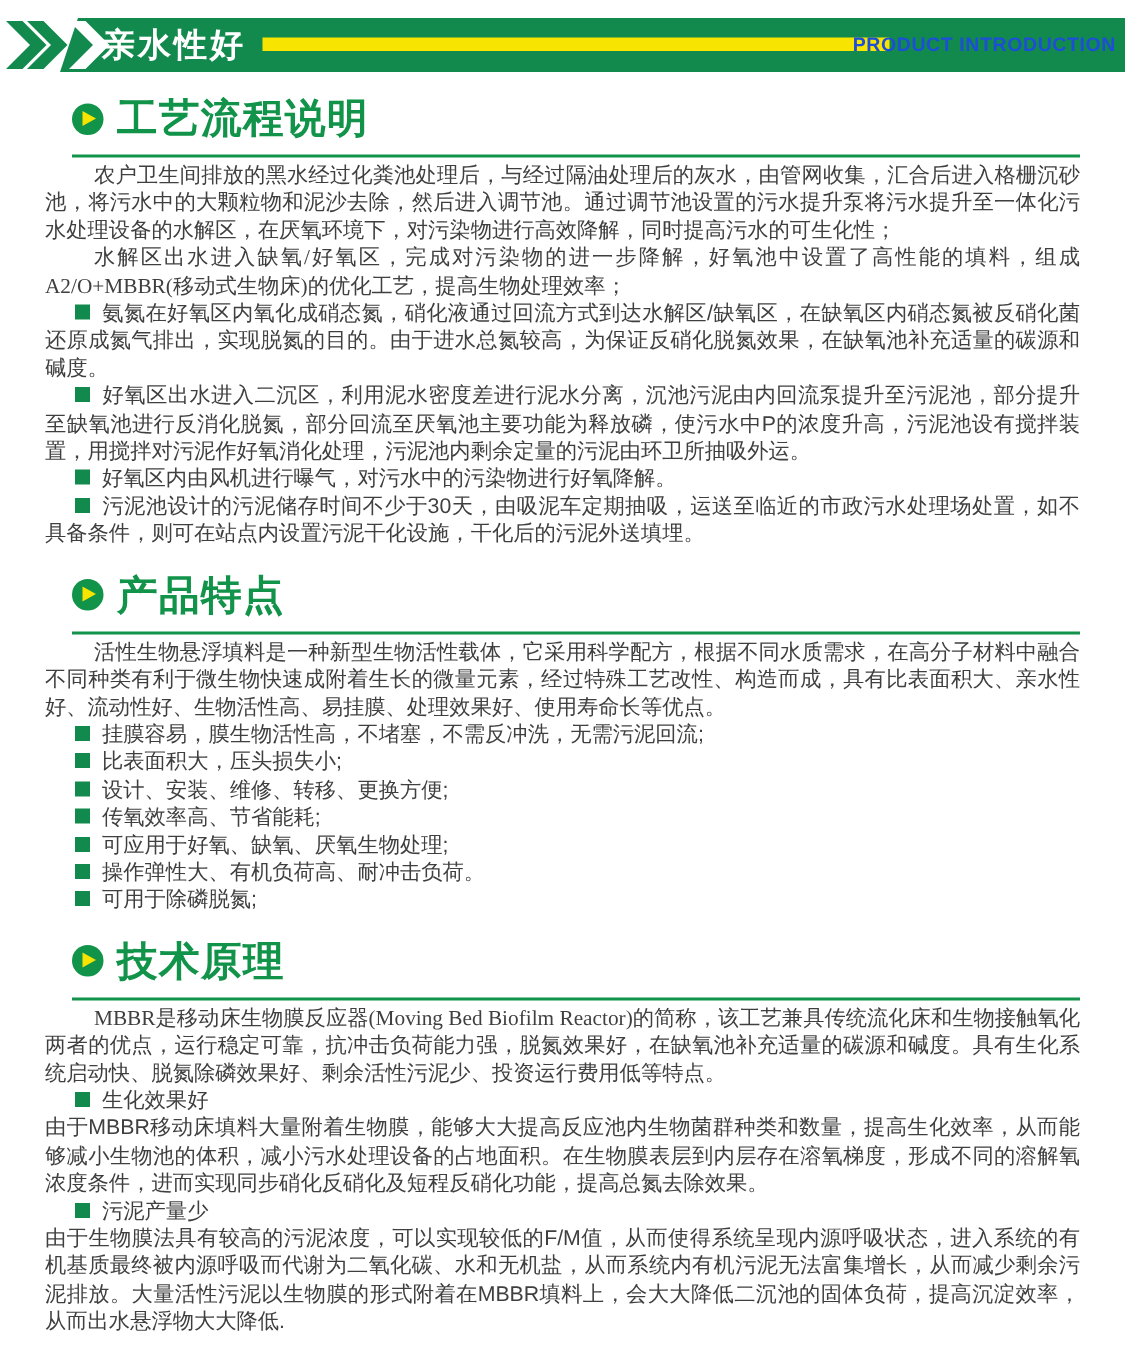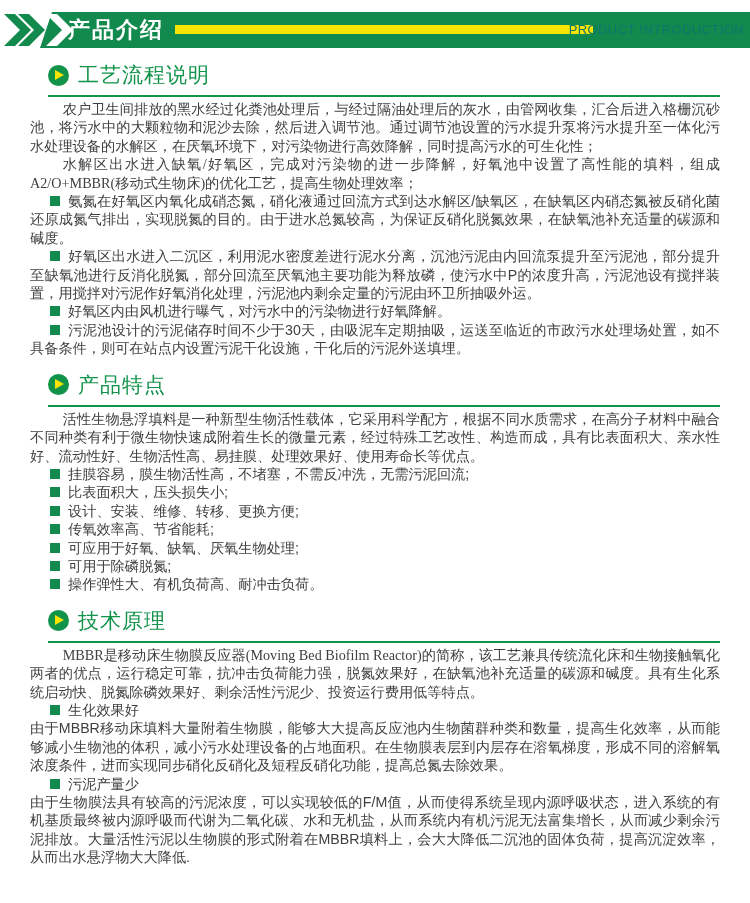--- a/index.html
+++ b/index.html
@@ -25,41 +25,41 @@
     clip-path:polygon(52px 0,100% 0,100% 100%,40px 100%);
   }
   .chevrons{position:absolute;top:12px;left:4px;width:72px;height:36px;}
   .htitle{
     position:absolute;left:68px;top:12px;height:36px;line-height:36px;
     color:#fff;font-size:22px;font-weight:bold;letter-spacing:2px;
   }
   .hyellow{position:absolute;left:175px;top:25px;width:418px;height:9px;background:var(--yellow);}
   .hsub{
     position:absolute;right:6px;top:12px;height:36px;line-height:36px;
-    color:#0f766e;font-size:13px;font-weight:normal;letter-spacing:.4px;
+    color:#1d4ed8;font-size:13px;font-weight:bold;letter-spacing:.4px;
   }
 
   
   .content{margin:0 30px;}
   .section{margin-top:13px;}
   .section-title{
     margin-left:18px;display:flex;align-items:center;gap:9px;
     padding-bottom:6px;border-bottom:2px solid var(--title_green);
   }
   .icon-circle{
     width:21px;height:21px;border-radius:50%;background:var(--title_green);
     position:relative;flex:0 0 auto;
   }
   .icon-circle::after{
     content:'';position:absolute;left:7px;top:5px;width:0;height:0;
     border-left:9px solid var(--yellow);
     border-top:5.5px solid transparent;border-bottom:5.5px solid transparent;
   }
   .section-title .label{
-    font-size:21px;font-weight:normal;color:var(--title_green);letter-spacing:1px;
+    font-size:27px;font-weight:bold;color:var(--title_green);letter-spacing:1px;
   }
   .blocks{margin-top:3px;}
   .blocks p{
     margin:0;font-size:14.2px;line-height:18.4px;color:var(--text);
     text-align:justify;text-justify:inter-ideograph;
   }
   .blocks p.indent{text-indent:2.3em;font-family:Liberation Serif, serif;}
   .blocks p.bullet{text-indent:20px;}
   .sq{
     display:inline-block;width:10px;height:10px;background:var(--green);
@@ -70,21 +70,21 @@
 <body>
 
 <div class="page">
   <header>
     <div class="hbar"></div>
     <svg class="chevrons" viewBox="0 0 72 36">
       <polygon points="0,2 11,2 27,18 11,34 0,34 16,18" fill="#128a4d"></polygon>
       <polygon points="14,2 25,2 41,18 25,34 14,34 30,18" fill="#128a4d"></polygon>
       <polygon points="42,2 53,2 69,18 53,34 42,34 58,18" fill="#ffffff"></polygon>
     </svg>
-    <div class="htitle">产品介绍</div>
+    <div class="htitle">亲水性好</div>
     <div class="hyellow"></div>
     <div class="hsub">PRODUCT INTRODUCTION</div>
   </header>
 
   <main id="sections" class="content">
       <section class="section">
         <div class="section-title">
           <span class="icon-circle"></span>
           <span class="label">工艺流程说明</span>
         </div>
@@ -102,22 +102,22 @@
           <span class="icon-circle"></span>
           <span class="label">产品特点</span>
         </div>
         <div class="blocks">
           <p class="indent">活性生物悬浮填料是一种新型生物活性载体，它采用科学配方，根据不同水质需求，在高分子材料中融合不同种类有利于微生物快速成附着生长的微量元素，经过特殊工艺改性、构造而成，具有比表面积大、亲水性好、流动性好、生物活性高、易挂膜、处理效果好、使用寿命长等优点。</p>
           <p class="bullet"><span class="sq"></span>挂膜容易，膜生物活性高，不堵塞，不需反冲洗，无需污泥回流;</p>
           <p class="bullet"><span class="sq"></span>比表面积大，压头损失小;</p>
           <p class="bullet"><span class="sq"></span>设计、安装、维修、转移、更换方便;</p>
           <p class="bullet"><span class="sq"></span>传氧效率高、节省能耗;</p>
           <p class="bullet"><span class="sq"></span>可应用于好氧、缺氧、厌氧生物处理;</p>
+          <p class="bullet"><span class="sq"></span>操作弹性大、有机负荷高、耐冲击负荷。</p>
           <p class="bullet"><span class="sq"></span>可用于除磷脱氮;</p>
-          <p class="bullet"><span class="sq"></span>操作弹性大、有机负荷高、耐冲击负荷。</p>
         </div>
       </section>
       <section class="section">
         <div class="section-title">
           <span class="icon-circle"></span>
           <span class="label">技术原理</span>
         </div>
         <div class="blocks">
           <p class="indent">MBBR是移动床生物膜反应器(Moving Bed Biofilm Reactor)的简称，该工艺兼具传统流化床和生物接触氧化两者的优点，运行稳定可靠，抗冲击负荷能力强，脱氮效果好，在缺氧池补充适量的碳源和碱度。具有生化系统启动快、脱氮除磷效果好、剩余活性污泥少、投资运行费用低等特点。</p>
           <p class="bullet"><span class="sq"></span>生化效果好</p>

